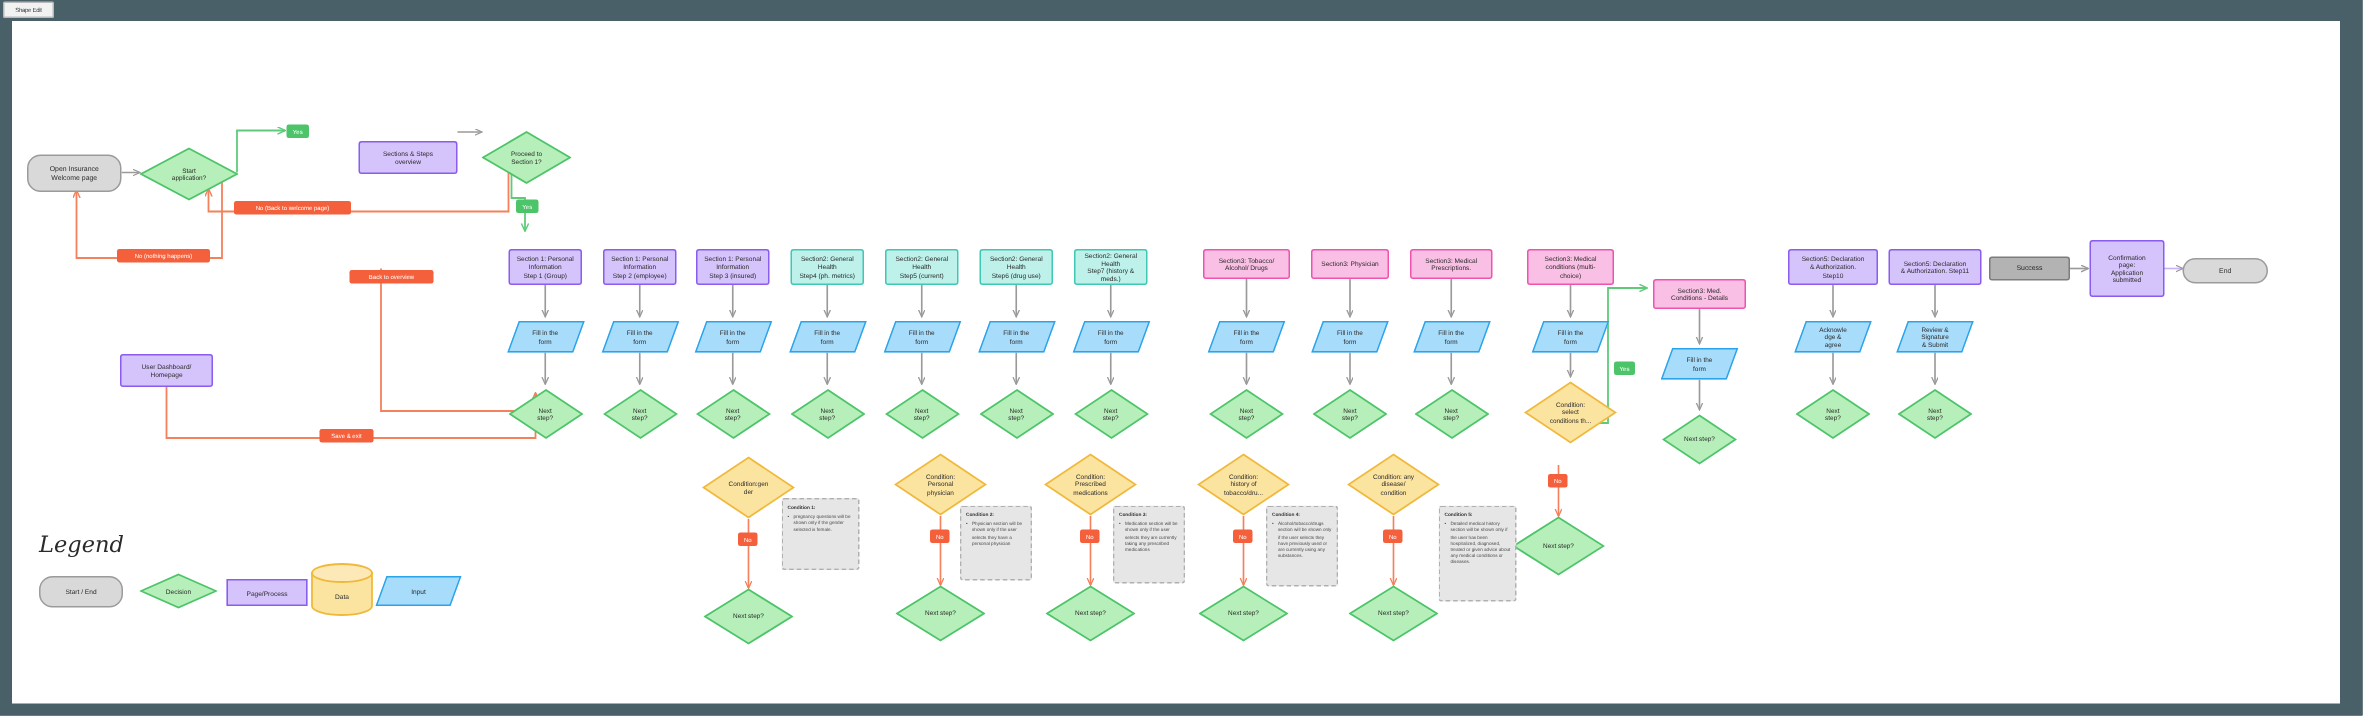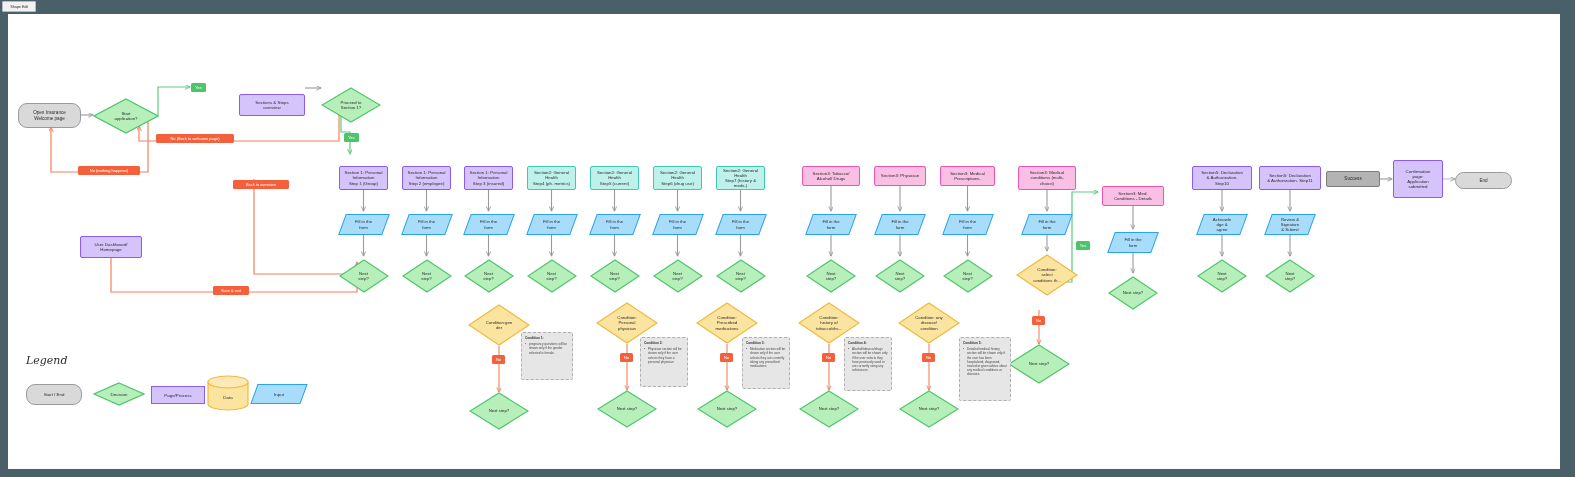--- a/index.html
+++ b/index.html
@@ -25,21 +25,21 @@
   .dia .sh{position:absolute;inset:0;}
   .dia .tx{position:relative;z-index:2;padding:0 12%;}
   .input{position:absolute;display:flex;align-items:center;justify-content:center;text-align:center;font-size:4.3px;color:#2b2b2b;line-height:1.2;}
   .input .sh{position:absolute;inset:0;background:#a8dcfb;border:1.2px solid #2aa3ea;transform:skewX(-20deg);}
   .input .tx{position:relative;z-index:2;}
   .lbl{position:absolute;display:flex;align-items:center;justify-content:center;text-align:center;font-size:4px;color:#ffffff;
        border-radius:1.5px;box-sizing:border-box;padding:0 2px;white-space:nowrap;}
   .lbl.no{background:#f4603c;}
   .lbl.yes{background:#4ec46a;}
   svg.wires{position:absolute;left:0;top:0;width:1552px;height:455px;pointer-events:none;}
-  #legend-title{position:absolute;left:18px;top:340px;font-size:11px;font-style:italic;color:#2b2b2b;font-family:"DejaVu Serif",serif;}
+  #legend-title{position:absolute;left:18px;top:340px;font-size:15px;font-style:italic;color:#2b2b2b;font-family:"DejaVu Serif",serif;}
   .lgd{position:absolute;display:flex;align-items:center;justify-content:center;font-size:4.4px;color:#2b2b2b;text-align:center;}
   .cyl{position:absolute;}
 </style>
 </head>
 <body>
 
 <div id="canvas">
   <div id="toolchip">Shape  Edit</div>
   <div id="board">
 

